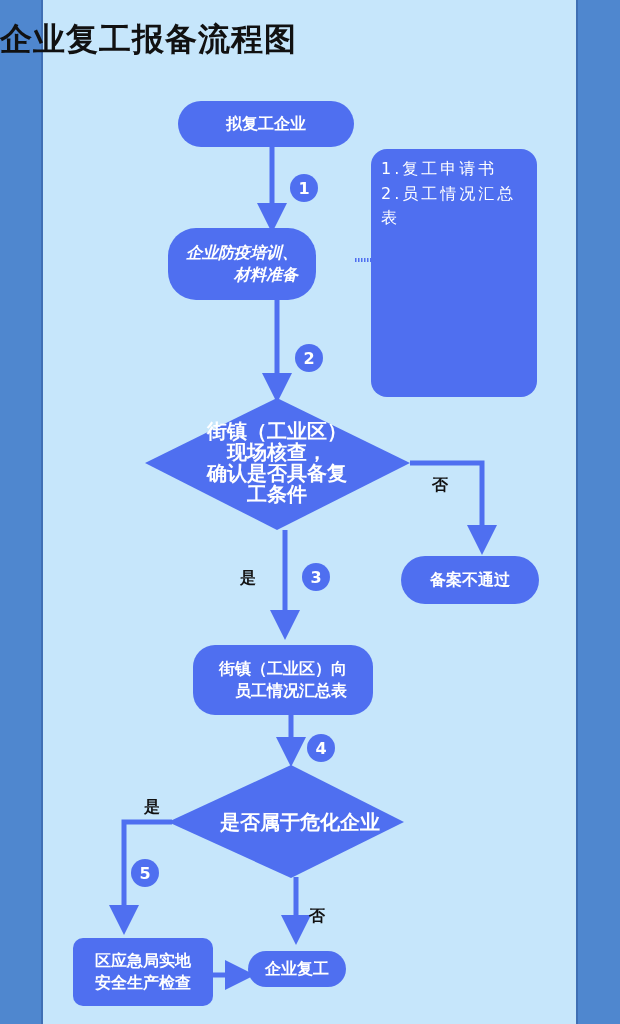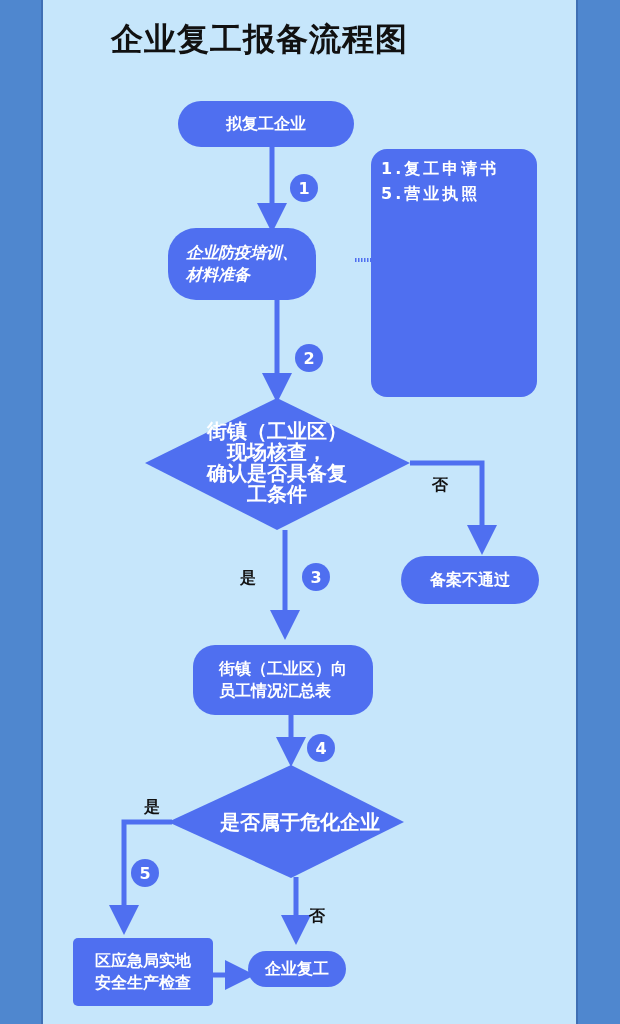--- a/index.html
+++ b/index.html
@@ -7,33 +7,33 @@
     width:620px; height:1024px; position:relative; overflow:hidden;
     background:#4f87cf;
     font-family:"DejaVu Sans", "Liberation Sans", sans-serif;
   }
   .panel {
     position:absolute; left:43px; top:0; width:533px; height:1024px;
     background:#c6e6fb;
     box-shadow: -2px 0 0 #3f6fb4, 2px 0 0 #3f6fb4;
   }
   .title {
-    position:absolute; left:0; top:18px; width:519px; text-align:center;
+    position:absolute; left:0; top:18px; width:519px; text-align:left;
     font-size:32px; font-weight:bold; color:#111; letter-spacing:1px;
   }
   svg.lines { position:absolute; left:0; top:0; }
   .node {
     position:absolute; background:#4f6ff0; color:#fff; font-weight:bold;
-    display:flex; align-items:center; justify-content:center; text-align:left;
+    display:flex; align-items:center; justify-content:center; text-align:right;
     font-size:16px; line-height:22px; box-sizing:border-box;
   }
   .pill { border-radius:28px; }
   .list {
     position:absolute; left:371px; top:149px; width:166px; height:248px;
-    background:#4f6ff0; border-radius:16px; color:#fff; font-weight:bold;
+    background:#4f6ff0; border-radius:16px; color:#fff; font-weight:normal;
     font-size:16px; line-height:24.5px; padding:8px 10px; box-sizing:border-box;
     letter-spacing:3px;
   }
   .dtext {
     position:absolute; color:#fff; font-weight:bold; font-size:20px; line-height:21px;
     text-align:center;
   }
   .badge {
     position:absolute; width:28px; height:28px; border-radius:50%;
     background:#4f6ff0; color:#fff; font-weight:bold; font-size:16px;
@@ -79,36 +79,36 @@
   <polygon points="291,765 404,822 291,878 168,822" fill="#4f6ff0"></polygon>
 </svg>
 
 <div class="node pill" style="left:178px;top:101px;width:176px;height:46px;">拟复工企业</div>
 
 <div class="node pill" style="left:168px;top:228px;width:148px;height:72px;white-space:pre-line;font-style:italic;">企业防疫培训、
 材料准备</div>
 
 <div class="list">
   <div>1.复工申请书</div>
-  <div>5.营业执照</div>
+  <div>2.员工情况汇总表</div>
 </div>
 
 <div class="dtext" style="left:200px;top:421px;width:154px;white-space:pre-line;">街镇（工业区）
 现场核查，
 确认是否具备复
 工条件</div>
 
 <div class="node pill" style="left:401px;top:556px;width:138px;height:48px;">备案不通过</div>
 
 <div class="node" style="left:193px;top:645px;width:180px;height:70px;border-radius:22px;white-space:pre-line;">街镇（工业区）向
 员工情况汇总表</div>
 
 <div class="dtext" style="left:215px;top:812px;width:170px;">是否属于危化企业</div>
 
-<div class="node" style="left:73px;top:938px;width:140px;height:68px;border-radius:5px;white-space:pre-line;">区应急局实地
+<div class="node" style="left:73px;top:938px;width:140px;height:68px;border-radius:10px;white-space:pre-line;">区应急局实地
 安全生产检查</div>
 
 <div class="node" style="left:248px;top:951px;width:98px;height:36px;border-radius:20px;">企业复工</div>
 
 <div class="badge" style="left:290px;top:174px;">1</div>
 <div class="badge" style="left:295px;top:344px;">2</div>
 <div class="badge" style="left:302px;top:563px;">3</div>
 <div class="badge" style="left:307px;top:734px;">4</div>
 <div class="badge" style="left:131px;top:859px;">5</div>
 

